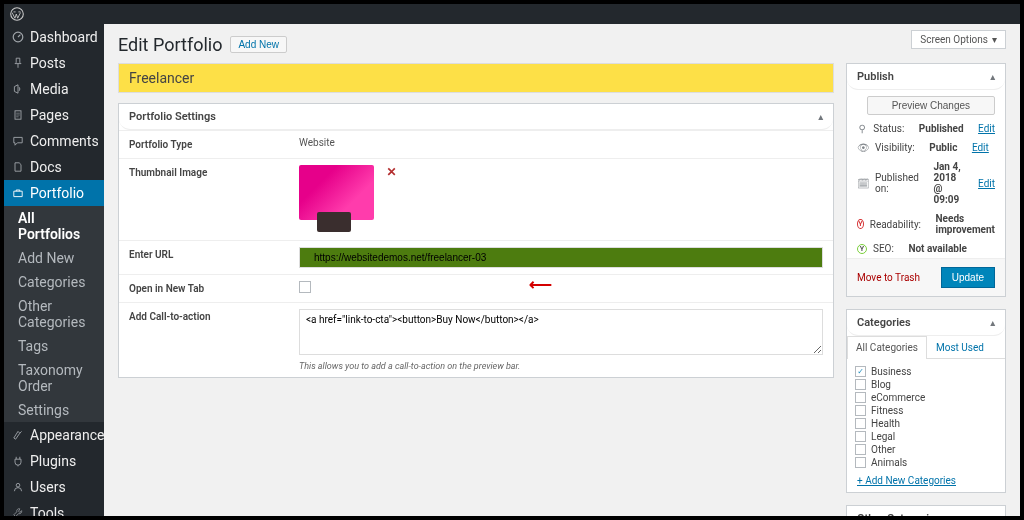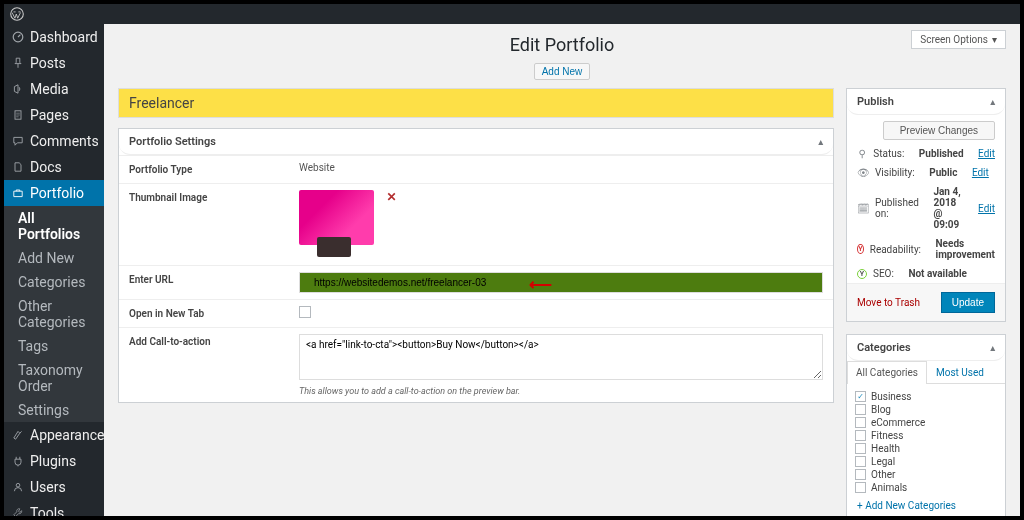--- a/index.html
+++ b/index.html
@@ -11,21 +11,21 @@
   
   .sidebar { width: 100px; background:#23282d; color:#eee; font-size:14px; overflow:hidden; }
   .sb-item { display:flex; align-items:center; gap:6px; padding:5px 8px; color:#eee; cursor:pointer; }
   .sb-item .ic { width:12px; height:12px; display:flex; align-items:center; justify-content:center; }
   .sb-item.active { background:#0073aa; color:#fff; }
   .sb-sub { background:#32373c; }
   .sb-sub .sub { padding:4px 8px 4px 14px; color:#b4b9be; cursor:pointer; }
   .sb-sub .sub.active { color:#fff; font-weight:600; }
   
   .main { flex:1; padding:6px 14px 0 14px; overflow:auto; }
-  .heading-row { display:flex; align-items:center; gap:8px; margin:4px 0 8px 0;flex-direction:column;}
+  .heading-row { display:flex; align-items:center; gap:8px; margin:4px 0 8px 0;}
   .h1 { font-size:18px; font-weight:400; color:#23282d; }
   .btn-outline { border:1px solid #ccc; background:#f7f7f7; color:#0073aa; padding:2px 7px; border-radius:2px; font-size:10px; cursor:pointer;}
   .screen-options { position:absolute; top:26px; right:14px; background:#fff; border:1px solid #ccd0d4; padding:3px 8px; font-size:10px; color:#555; display:flex; align-items:center; gap:4px; cursor:pointer;}
   .content-flex { display:flex; gap:12px; align-items:flex-start;}
   .left-col { flex:1; min-width:0;}
   .right-col { width:160px; }
   .titlebox { background:#fde047; border:1px solid #ddd; padding:6px 10px; font-size:14px; margin-bottom:10px;}
   .metabox { background:#fff; border:1px solid #ccd0d4; margin-bottom:12px; }
   .metabox-head { display:flex; justify-content:space-between; align-items:center; padding:6px 10px; border-bottom:1px solid #eee; font-weight:600; font-size:11px;border-radius:11px;}
   .metabox-head .tog { color:#72777c; font-size:9px;}
@@ -41,28 +41,28 @@
   .textarea { width:100%; height:46px; border:1px solid #ddd; padding:4px 6px; font-size:10px; resize:vertical; font-family:inherit;}
   .help { font-style:italic; color:#666; font-size:9px; margin-top:4px;}
   .arrow-annot { position:absolute; left:525px; top:271px; color:#d40000; font-size:16px; font-weight:bold; pointer-events:none;}
   
   .pubrow { display:flex; align-items:center; gap:6px; padding:4px 10px; font-size:10px;}
   .pubrow .ic { width:12px; text-align:center; color:#82878c;}
   .pubrow a { color:#0073aa; text-decoration:underline; cursor:pointer;}
   .pubfoot { display:flex; justify-content:space-between; align-items:center; padding:8px 10px; border-top:1px solid #eee; background:#f7f7f7;}
   .trash { color:#a00; font-size:10px; cursor:pointer;}
   .btn-primary { background:#0085ba; border:1px solid #006799; color:#fff; padding:4px 10px; font-size:10px; border-radius:0; cursor:pointer;}
-  .btn-sec { background:#f7f7f7; border:1px solid #ccc; color:#555; padding:3px 16px; font-size:10px; border-radius:2px; cursor:pointer;}
+  .btn-sec { background:#f7f7f7; border:1px solid #ccc; color:#555; padding:3px 24px; font-size:10px; border-radius:2px; cursor:pointer;}
   .tabs { display:flex; border-bottom:1px solid #ddd; font-size:10px;}
   .tab { padding:5px 8px; border:1px solid transparent; border-bottom:none; cursor:pointer; color:#0073aa;}
   .tab.active { border-color:#ddd; background:#fff; color:#555; margin-bottom:-1px;}
   .catlist { padding:6px 8px; max-height:110px; overflow-y:scroll; }
   .catitem { display:flex; align-items:center; gap:5px; padding:1px 0; font-size:10px;}
   .catitem .cb { width:11px; height:11px; border:1px solid #b4b9be; display:inline-flex; align-items:center; justify-content:center; font-size:8px; color:#1e8cbe;}
-  .addcat { padding:6px 10px; color:#0073aa; font-size:10px; cursor:pointer;}
+  .addcat { padding:6px 10px; color:#0073aa; font-size:10px; text-decoration:underline; cursor:pointer;}
   .yoast-r { width:10px; height:10px; border:1.5px solid #d63638; border-radius:50%; display:inline-flex; align-items:center; justify-content:center; font-size:7px; font-weight:bold; color:#d63638;}
   .yoast-g { width:10px; height:10px; border:1.5px solid #7ad03a; border-radius:50%; display:inline-flex; align-items:center; justify-content:center; font-size:7px; font-weight:bold; color:#555;}
   .pubhead-right{ padding:6px 10px 4px; text-align:right;}
   svg{display:block;}
 </style>
 </head>
 <body>
 
 <div class="frame">
 

